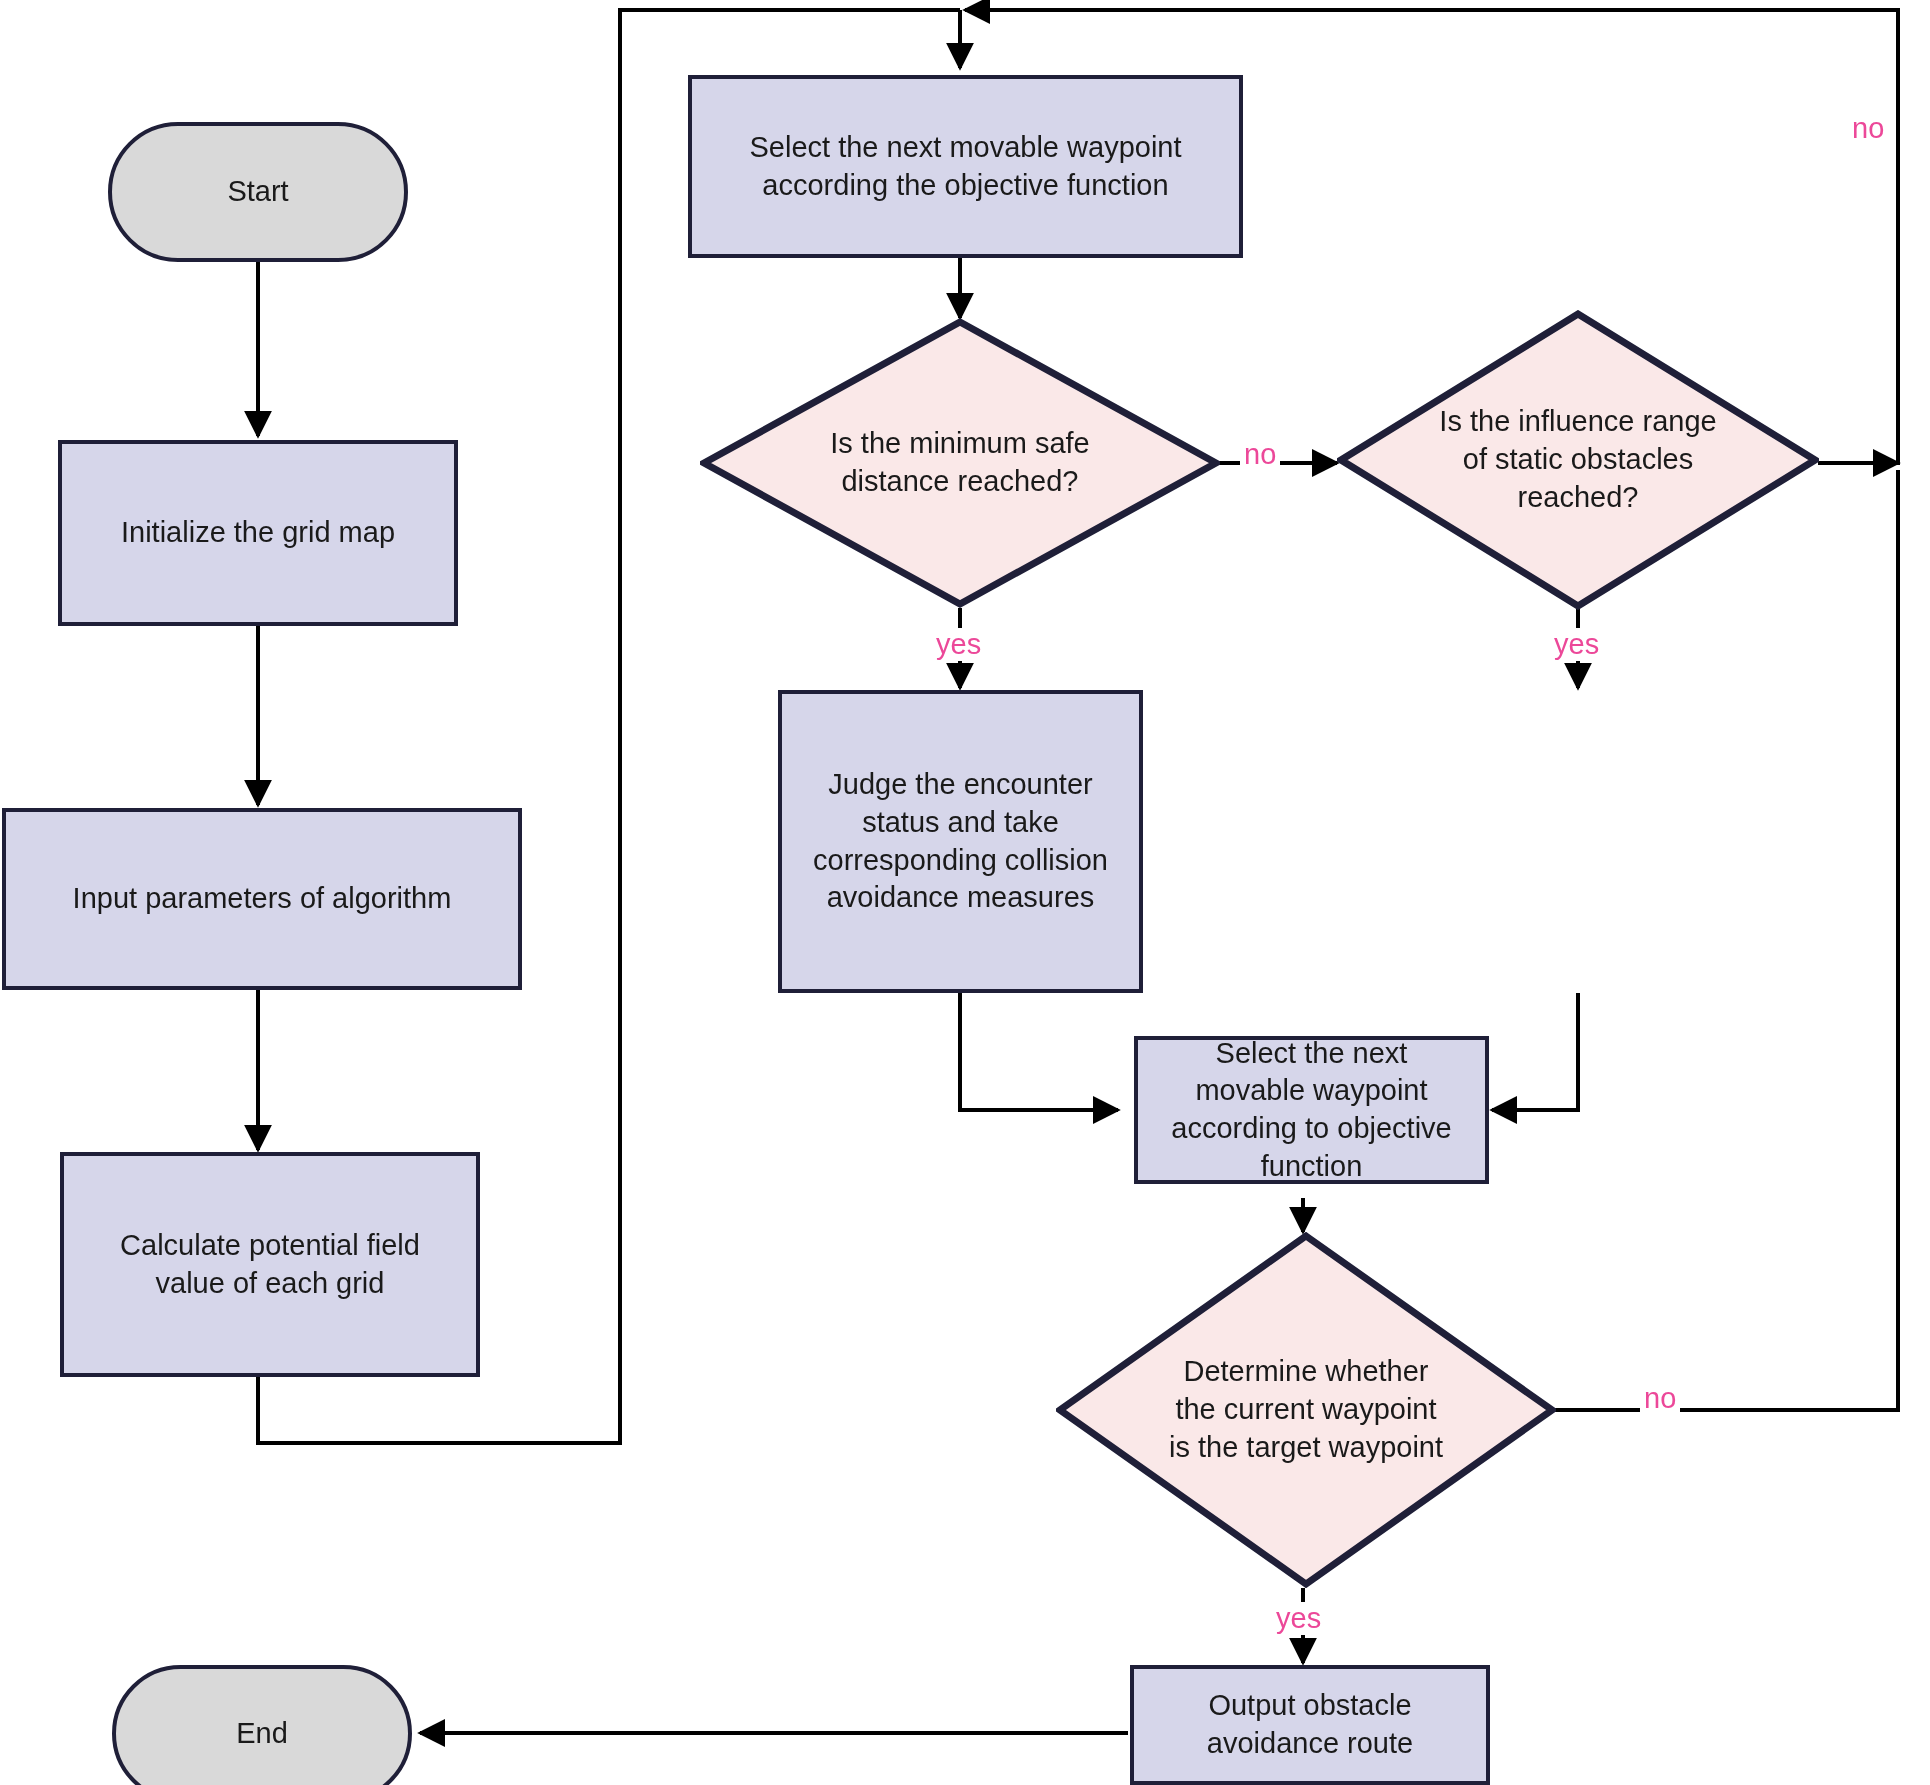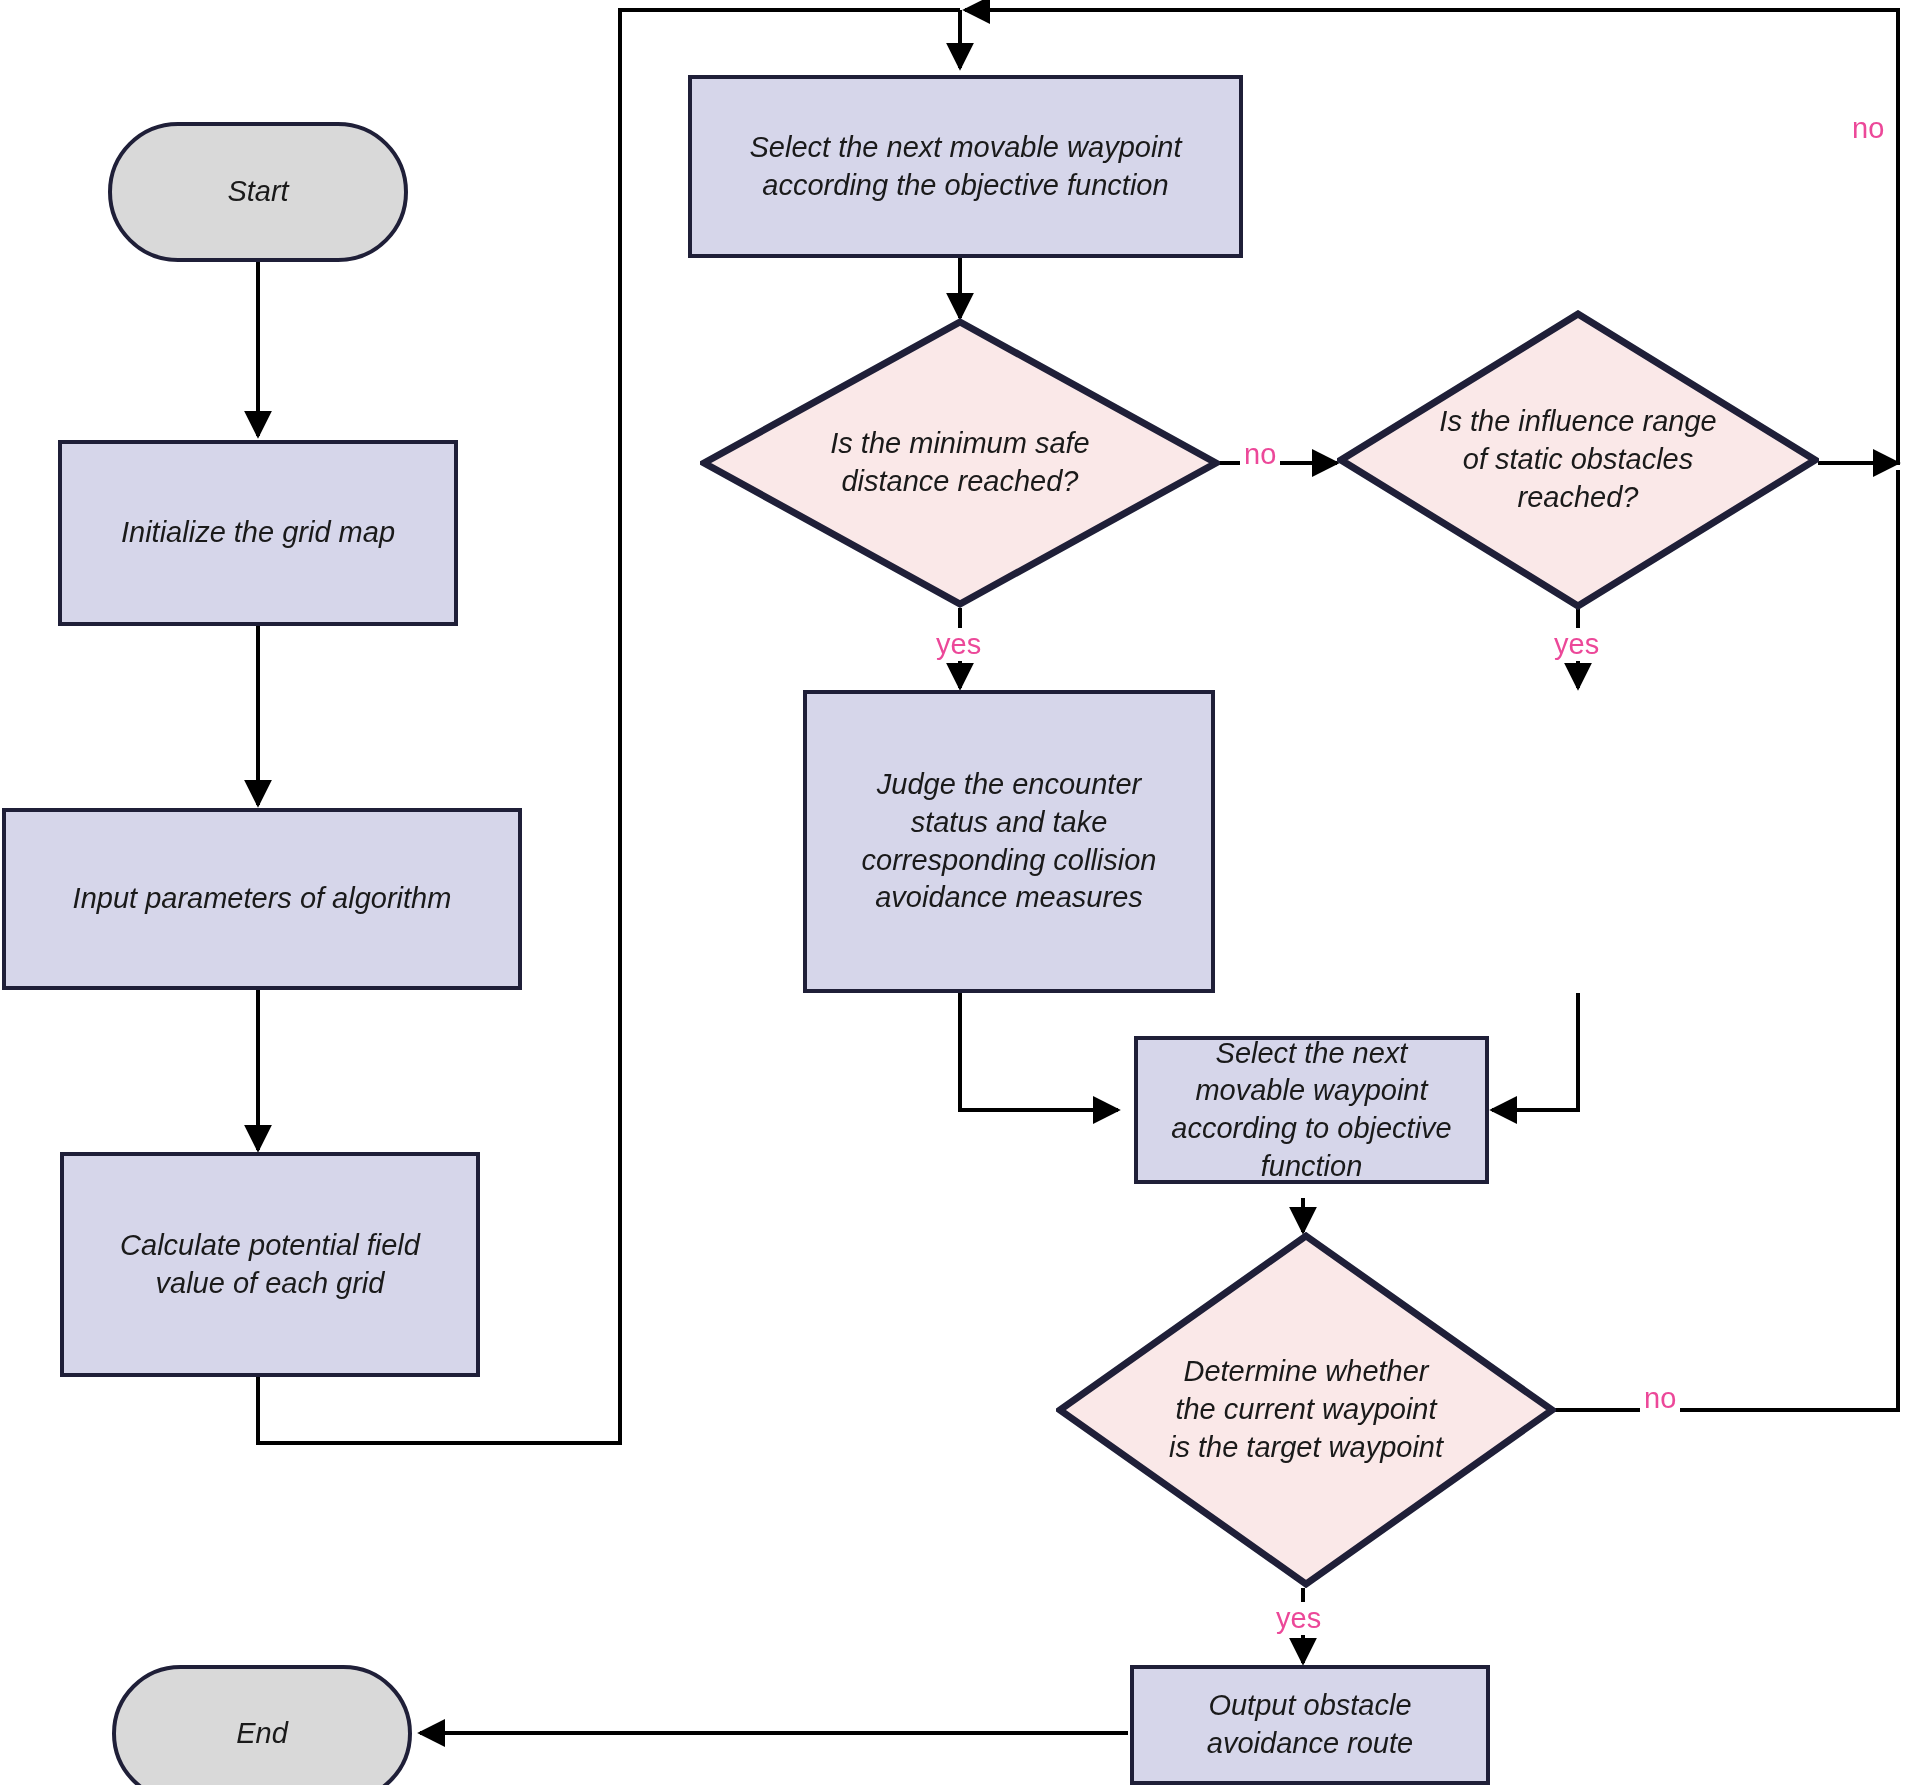--- a/index.html
+++ b/index.html
@@ -30,21 +30,20 @@
     align-items: center;
     justify-content: center;
     text-align: center;
     color: #1a1a1a;
     z-index: 5;
   }
   .node .label {
     padding: 0 10px;
     line-height: 1.30;
     white-space: pre-line;
-    font-style: italic;
   }
   
   .terminator {
     background: #d9d9d9;
     border: 4px solid #1f1f38;
     border-radius: 70px;
     font-size: 29px;
   }
   
   .process {
@@ -161,21 +160,21 @@
 
   <div class="node decision" style="left:1337px; top:310px; width:482px; height:300px;">
     <svg viewBox="0 0 482 300" preserveAspectRatio="none">
       <polygon points="241,4 478,150 241,296 4,150" fill="#fae8e8" stroke="#1f1f38" stroke-width="7"></polygon>
     </svg>
     <span class="label">Is the influence range
 of static obstacles
 reached?</span>
   </div>
 
-  <div class="node process" style="left:778px; top:690px; width:412px; height:303px;margin-left:25px;">
+  <div class="node process" style="left:778px; top:690px; width:365px; height:303px;">
     <span class="label">Judge the encounter
 status and take
 corresponding collision
 avoidance measures</span>
   </div>
 
 
   <div class="node process" style="left:1134px; top:1036px; width:355px; height:148px;">
     <span class="label">Select the next
 movable waypoint

